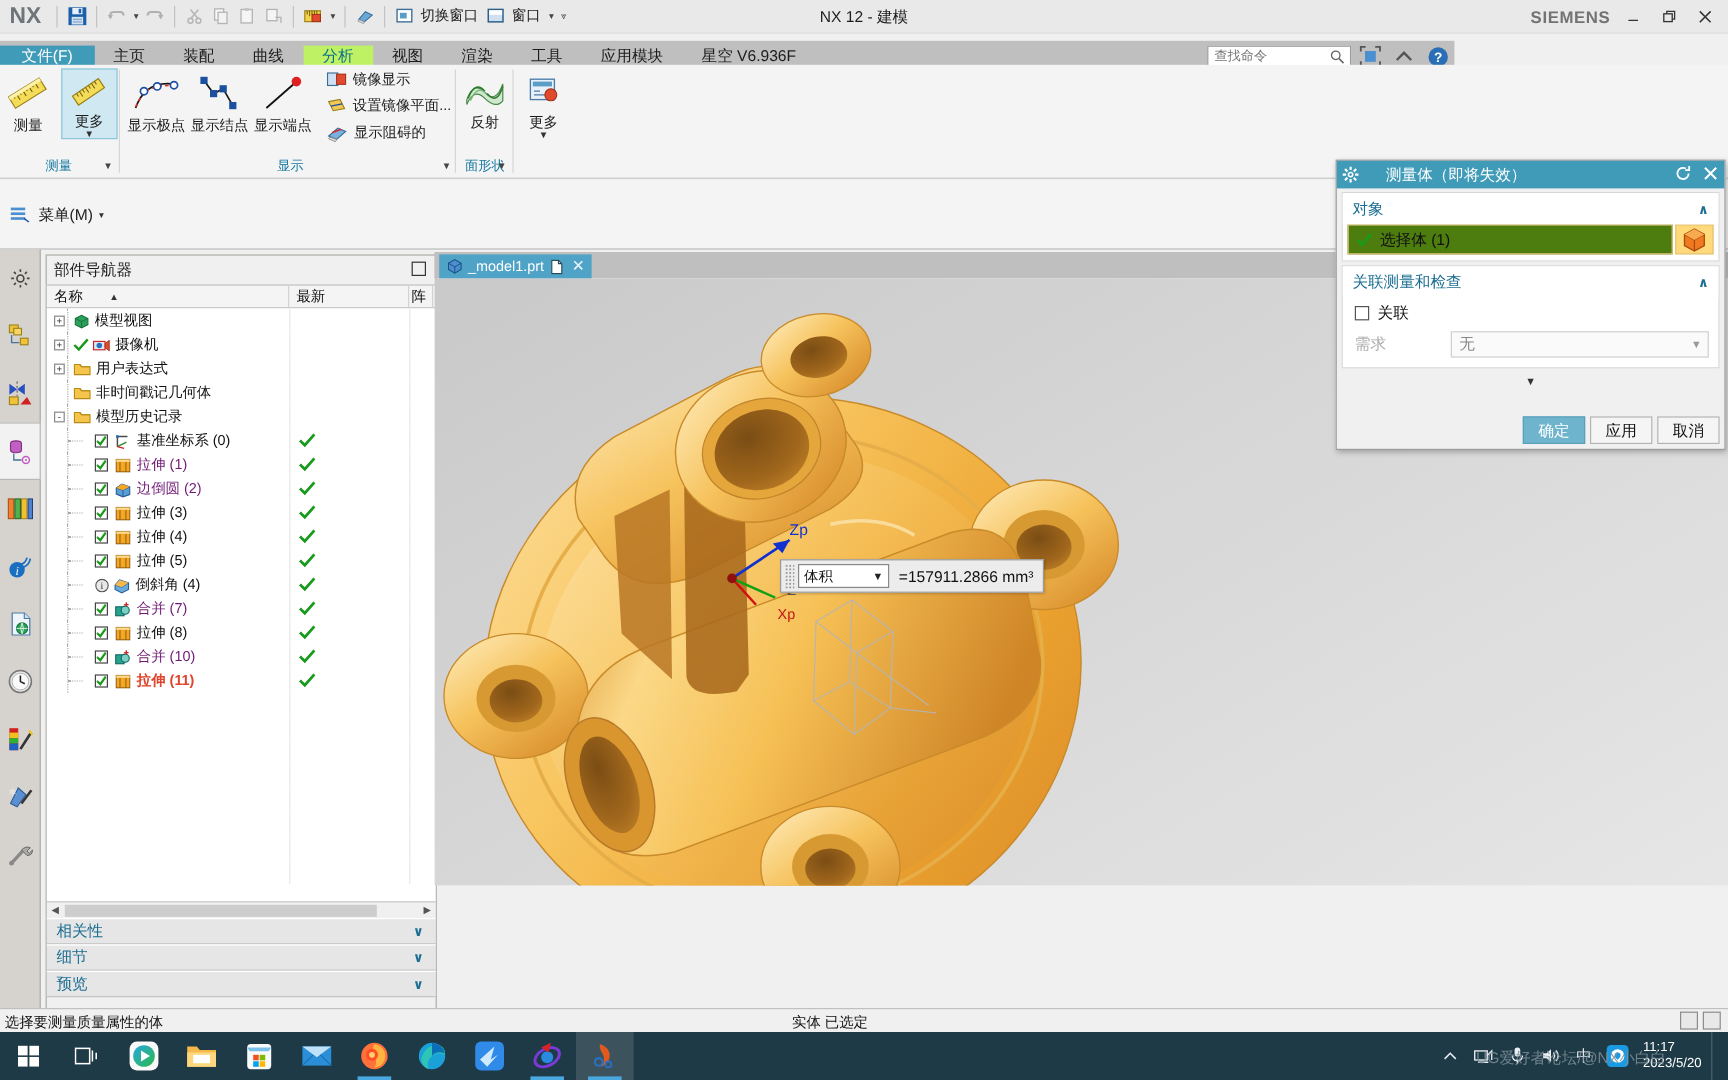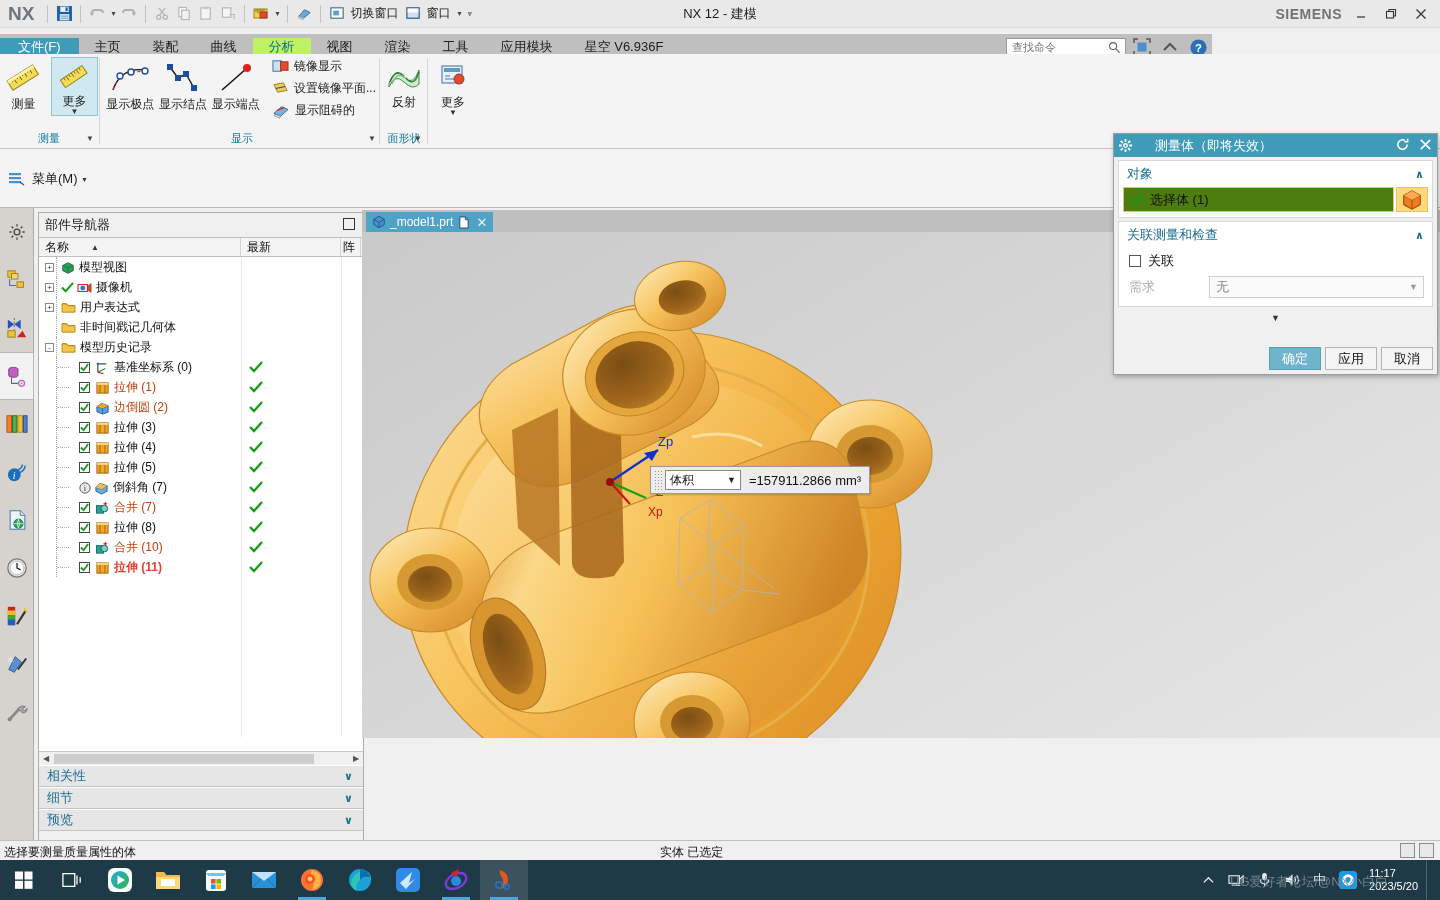--- a/index.html
+++ b/index.html
@@ -130,21 +130,21 @@
   }
   .nav-head > div {
     font-size: 12px; color: #111; display: flex; align-items: center; padding-left: 6px;
     border-right: 1px solid #d3d3d3; position: relative;
   }
   .nav-head .sortarrow { margin-left: 22px; font-size: 8px; color: #333; }
   .nav-rows { position: relative; height: 494px; background: #fff; overflow: hidden; }
   .nrow { height: 20px; display: flex; align-items: center; position: relative; }
   .colline { position: absolute; top:0; width: 1px; height: 20px; background: #e8e8e8; }
   .nrow .nm { font-size: 12px; color: #111; white-space: nowrap; display: flex; align-items: center; }
-  .nrow .nm.red { color: #c2410c; }
+  .nrow .nm.red { color: #701a75; }
   .nrow .nm.redb { color: #e0442c; font-weight: bold; }
   .chk {
     width: 11px; height: 11px; border: 1px solid #444; background: #fff;
     display: inline-flex; align-items: center; justify-content: center; margin-right: 2px; flex: none;
   }
   .chk svg { display:block; }
   .plusbox {
     width: 9px; height: 9px; border: 1px solid #888; background: #fff; color: #333;
     font-size: 8px; line-height: 7px; text-align: center; display: inline-block; flex: none;
   }
@@ -1097,21 +1097,21 @@
                 <text x="6.5" y="10" font-size="9" text-anchor="middle" fill="#333" font-family="Liberation Serif">i</text>
               </svg>
             </span>
             <span style="display:inline-flex;align-items:center;margin-right:4px">
               <svg width="15" height="14" viewBox="0 0 16 15">
                 <path d="M2 7 L6 2.5 L14 5 L14 11 L8 14 L2 11 Z" fill="#6aaadc" stroke="#2a5f96" stroke-width="1"></path>
                 <path d="M2 7 L8 9 L14 5" stroke="#2a5f96" stroke-width=".9" fill="none"></path>
                 <path d="M2 7 L6 2.5 L14 5 L8 9 Z" fill="#f5b84a"></path>
               </svg>
             </span>
-            <span>倒斜角 (7)</span>
+            <span>倒斜角 (4)</span>
           </div>
           <div style="position: absolute; left: 210px; top: 3px;"><svg width="14" height="14" viewBox="0 0 14 14">
               <path d="M1 7 L5 11 L13 2" stroke="#1a9a1a" stroke-width="2.3" fill="none"></path>
             </svg></div>
           <div style="position: absolute; left: 17px; top: 0px; width: 1px; height: 20px; border-left: 1px dotted rgb(170, 170, 170);"></div>
           <div style="position: absolute; left: 18px; top: 10px; width: 12px; height: 1px; border-top: 1px dotted rgb(170, 170, 170);"></div>
         </div>
         <div class="nrow">
           <div class="colline" style="left: 202px;"></div>
           <div class="colline" style="left: 302px;"></div>

